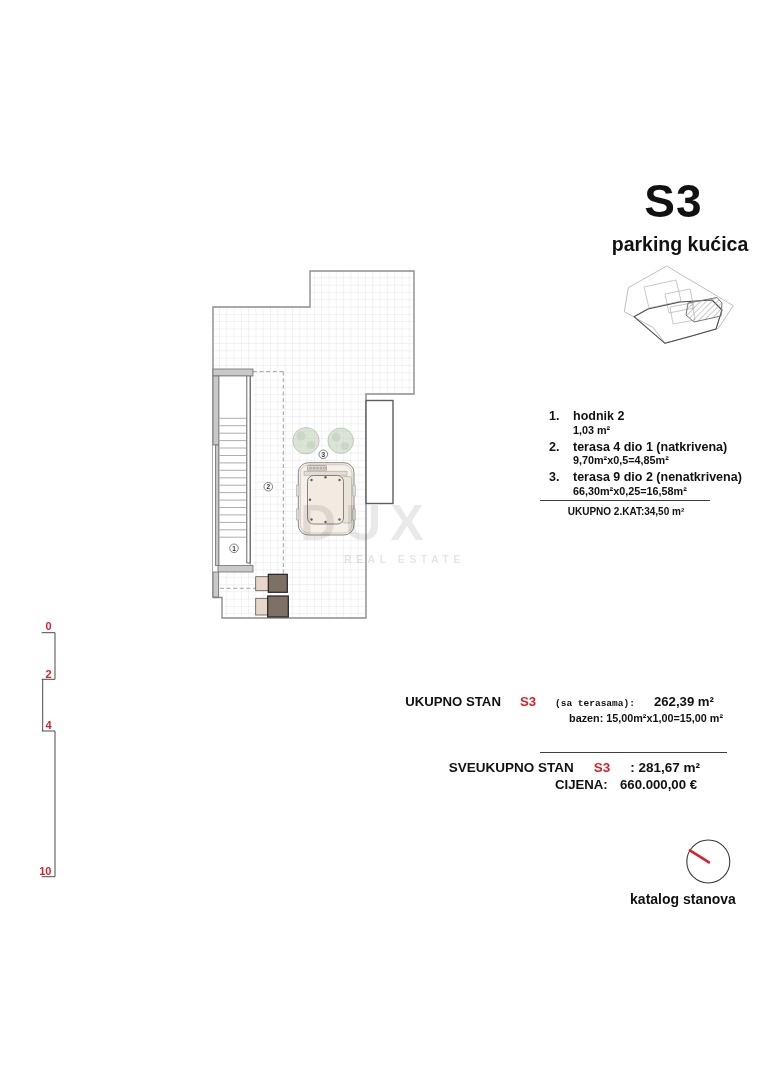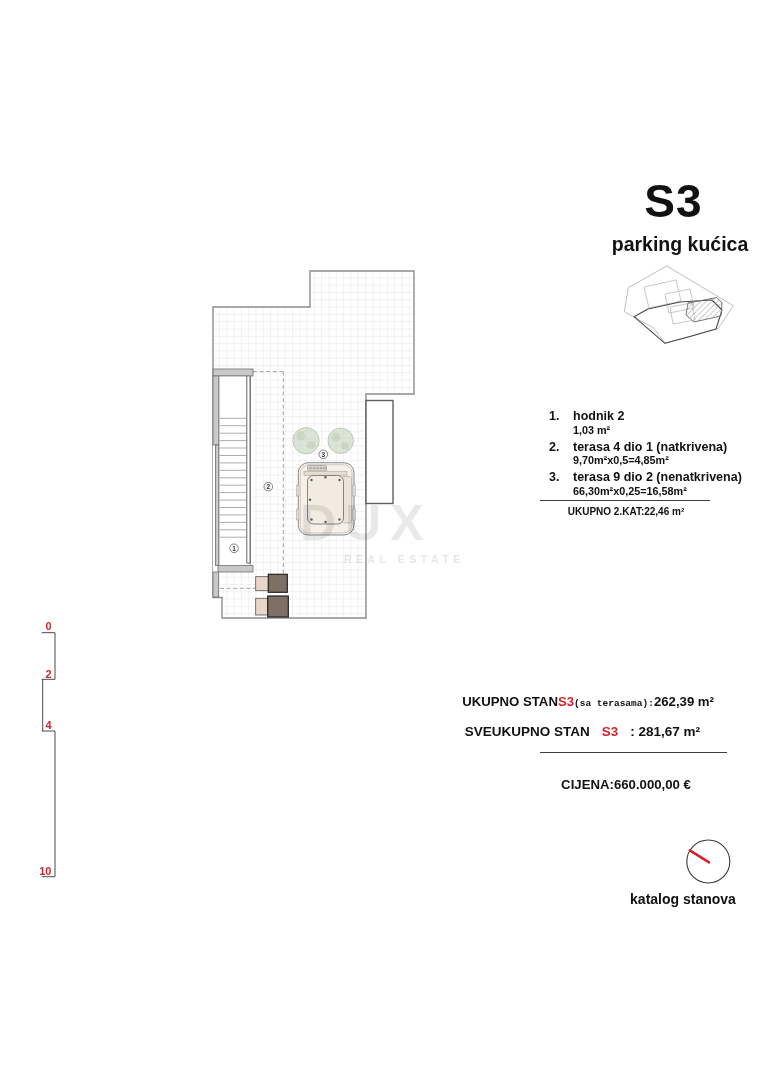--- a/index.html
+++ b/index.html
@@ -16,25 +16,25 @@
   .legend{left:549px;top:410px;width:200px;z-index:3;position:absolute;}
   .lg-item{margin-bottom:4px;}
   .lg-head{display:flex;font-size:12.5px;font-weight:700;line-height:13.5px;}
   .lg-num{width:24px;flex:0 0 24px;}
   .lg-calc{margin-left:24px;font-size:10.8px;font-weight:700;line-height:13px;}
   .rule{position:absolute;z-index:3;border-top:1.7px solid #3f3f3f;height:0;}
   .rule1{left:540px;top:500px;width:170px;}
   .rule2{left:540px;top:751.5px;width:187px;}
   .lg-total{left:540px;top:506px;width:172px;display:flex;justify-content:center;font-size:10px;text-align:right;}
   
-  .sum-line1{left:370px;top:694px;width:344px;display:flex;justify-content:flex-end;align-items:baseline;gap:0;font-size:13.2px;white-space:nowrap;}
+  .sum-line1{left:370px;top:694px;width:344px;display:flex;justify-content:flex-end;align-items:baseline;gap:19px;font-size:13.2px;white-space:nowrap;}
   .sum-note{font-size:9.5px;font-family:Liberation Mono, monospace;}
   .sum-details{left:380px;top:712px;width:343px;text-align:right;font-size:10.8px;line-height:12.6px;}
-  .sum-grand{left:380px;top:724px;width:320px;display:flex;justify-content:flex-end;align-items:baseline;gap:12px;font-size:13.5px;white-space:nowrap;}
-  .price-row{left:555px;top:777px;width:142px;display:flex;justify-content:center;font-size:13.2px;}
+  .sum-grand{left:380px;top:760px;width:320px;display:flex;justify-content:flex-end;align-items:baseline;gap:20px;font-size:13.5px;white-space:nowrap;}
+  .price-row{left:555px;top:777px;width:142px;display:flex;justify-content:space-between;font-size:13.2px;}
   .katalog{left:608px;top:891px;width:150px;text-align:center;font-size:14px;cursor:pointer;}
   
   .wm{position:absolute;z-index:2;font-weight:700;white-space:nowrap;}
   .wm1{left:300px;top:498px;font-size:50px;letter-spacing:9px;color:rgba(0,0,0,0.085);line-height:1;text-align:center;}
   .wm2{left:344px;top:553px;font-size:10.5px;letter-spacing:4.5px;color:rgba(0,0,0,0.10);}
 </style>
 </head>
 <body>
 
 <div id="page">
@@ -184,31 +184,32 @@
         <span class="lg-num">3.</span>
         <span>terasa 9 dio 2 (nenatkrivena)</span>
       </div>
       <div class="lg-calc">66,30m²x0,25=16,58m²</div>
     </div>
   </div>
 
   <div class="rule rule1"></div>
   <div class="txt lg-total">
     <span>UKUPNO 2.KAT:</span>
-    <span>22,46 m²</span>
+    <span>34,50 m²</span>
   </div>
 
   <div class="txt sum-line1">
     <span>UKUPNO STAN</span>
     <span style="color: rgb(213, 35, 43);">S3</span>
     <span class="sum-note">(sa terasama):</span>
     <span>262,39 m²</span>
   </div>
 
   <div class="txt sum-details">
+    <div>bazen: 15,00m²x1,00=15,00 m²</div>
   </div>
 
   <div class="rule rule2"></div>
 
   <div class="txt sum-grand">
     <span>SVEUKUPNO STAN</span>
     <span style="color: rgb(213, 35, 43);">S3</span>
     <span>: 281,67 m²</span>
   </div>
 

